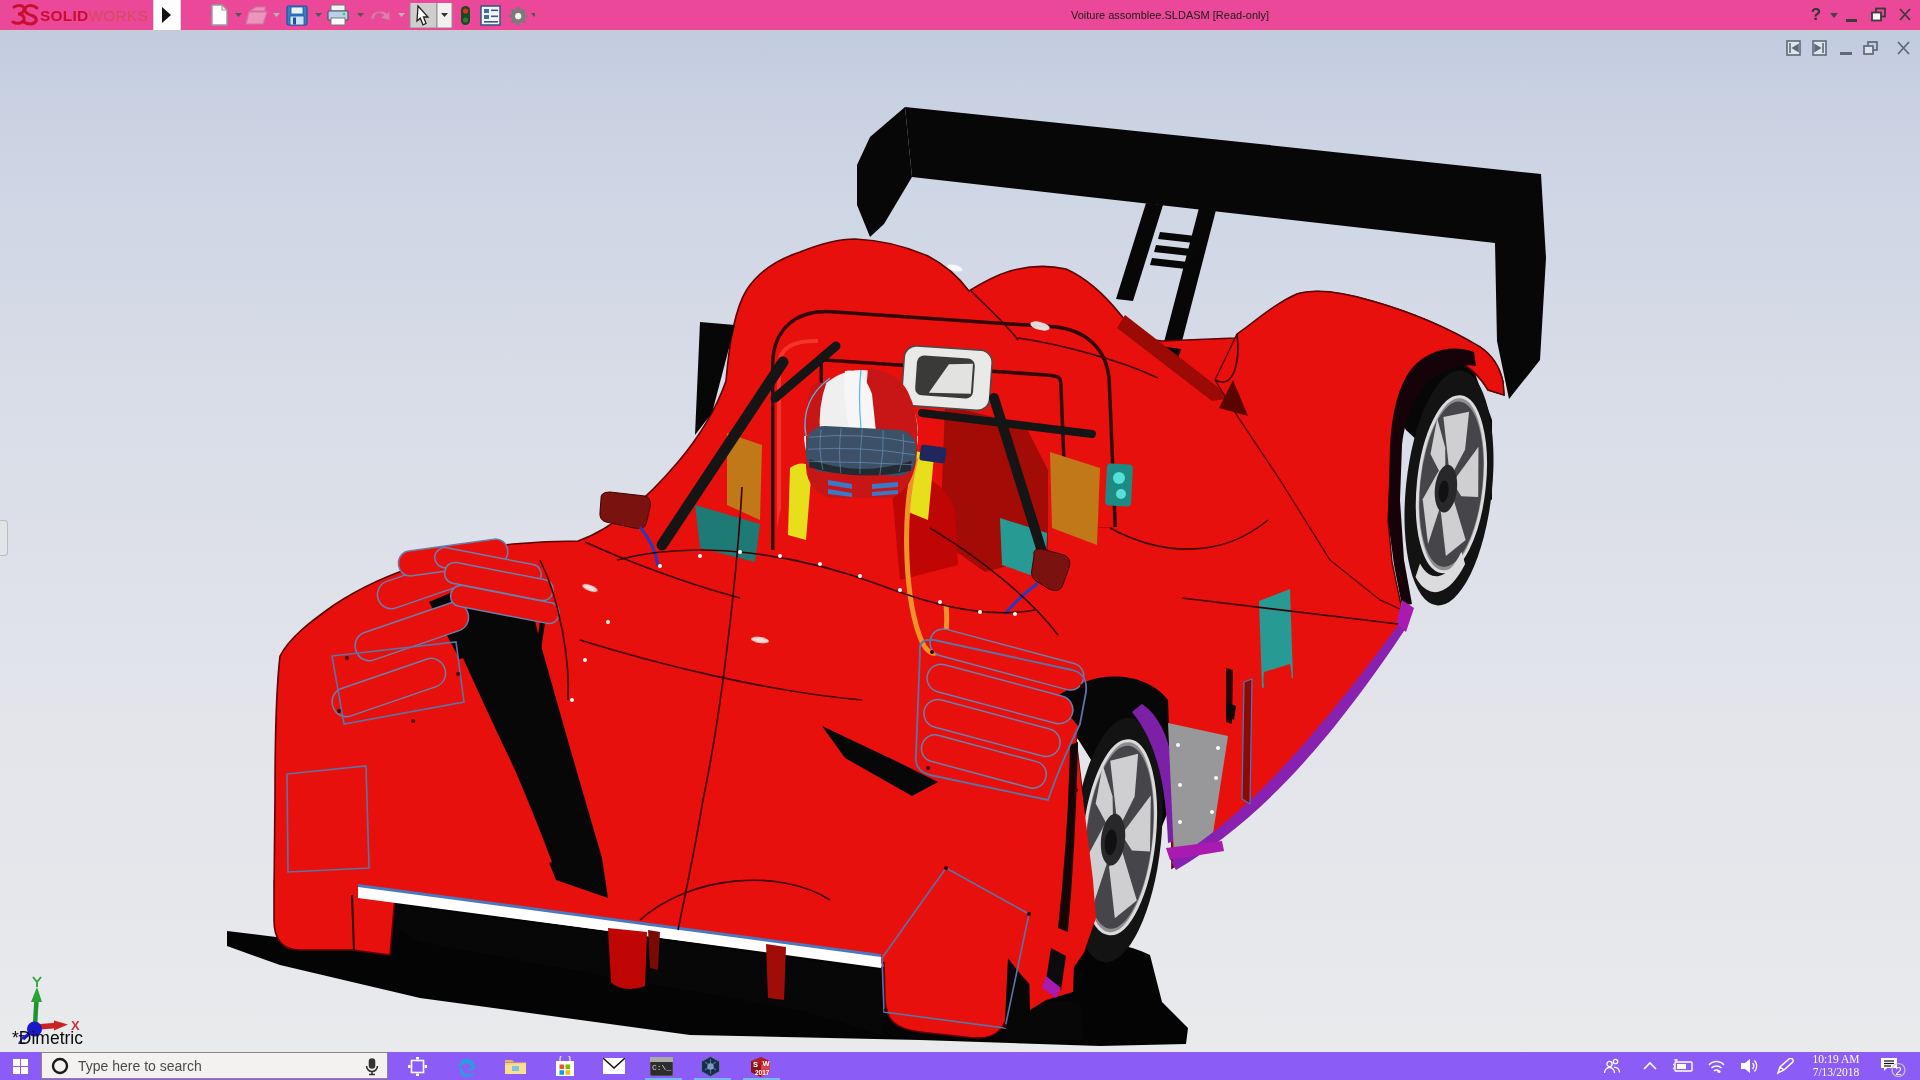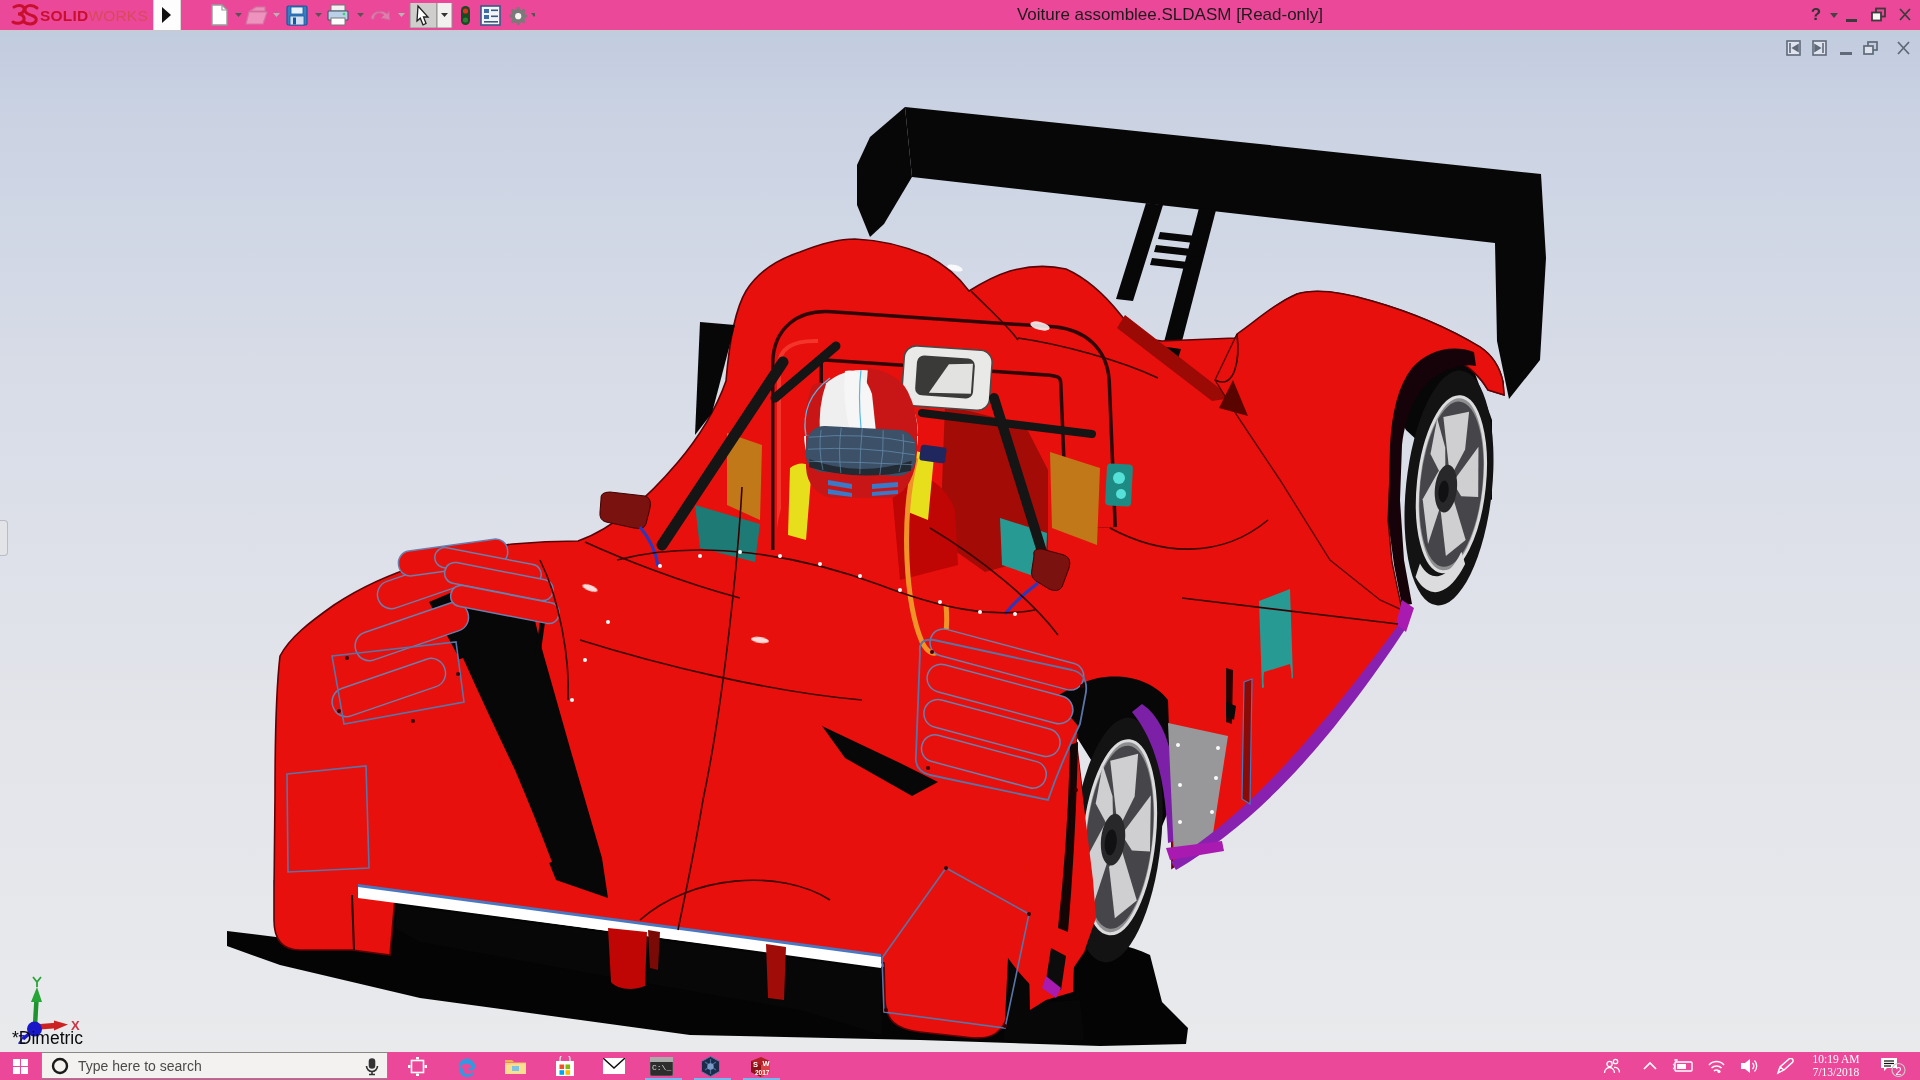--- a/index.html
+++ b/index.html
@@ -1,19 +1,19 @@
 <!DOCTYPE html>
 <html><head>
 <meta charset="utf-8">
 <style>
   html,body{margin:0;padding:0;width:1920px;height:1080px;overflow:hidden;background:#e8e9ec;font-family:"Liberation Sans",sans-serif;}
   .abs{position:absolute;}
   #titlebar{position:absolute;left:0;top:0;width:1920px;height:30px;background:#ec4899;border-bottom:1px solid #cbcac8;}
   #viewport{position:absolute;left:0;top:31px;width:1920px;height:1021px;background:linear-gradient(180deg,#c2ccdf 0%,#cbd3e3 9%,#d7dce7 33%,#e1e3ea 60%,#e9eaec 100%);}
-  #taskbar{position:absolute;left:0;top:1052px;width:1920px;height:28px;background:#ec4899;}
+  #taskbar{position:absolute;left:0;top:1052px;width:1920px;height:28px;background:#8b5cf6;}
   #searchbox{position:absolute;left:41px;top:0px;width:347px;height:27px;background:#f3f2f1;border:1px solid #8a8886;box-sizing:border-box;}
   .tray{color:#fff;}
 </style>
 </head>
 <body>
 <div id="titlebar">
 
   <svg class="abs" style="left:10px;top:1px" width="145" height="28" viewBox="0 0 145 28">
     <g fill="none" stroke="#c8102e" stroke-width="3" stroke-linecap="round">
       <path d="M4,6 C10,3 15,5 14,9 C13,12 10,13 8,13 C11,13 15,15 14,19 C12,23 6,23 3,21"></path>
@@ -80,21 +80,21 @@
         <rect x="286" y="12.5" width="7" height="1.6" fill="#345a86"></rect>
         <rect x="279" y="18" width="14" height="1.6" fill="#345a86"></rect>
       </g>
 
     <g fill="#7a7a78">
         <path d="M312 4 l2.4 0 l0.5 2.2 a6.5 6.5 0 0 1 2 0.8 l1.9-1.2 l1.7 1.7 l-1.2 1.9 a6.5 6.5 0 0 1 0.8 2 l2.2 0.5 l0 2.4 l-2.2 0.5 a6.5 6.5 0 0 1-0.8 2 l1.2 1.9 l-1.7 1.7 l-1.9-1.2 a6.5 6.5 0 0 1-2 0.8 l-0.5 2.2 l-2.4 0 l-0.5-2.2 a6.5 6.5 0 0 1-2-0.8 l-1.9 1.2 l-1.7-1.7 l1.2-1.9 a6.5 6.5 0 0 1-0.8-2 l-2.2-0.5 l0-2.4 l2.2-0.5 a6.5 6.5 0 0 1 0.8-2 l-1.2-1.9 l1.7-1.7 l1.9 1.2 a6.5 6.5 0 0 1 2-0.8 Z"></path>
         <circle cx="313.2" cy="13.2" r="3.1" fill="#f7f6f5"></circle>
       </g>
     <path d="M326,10 l6,0 l-3,4 Z" fill="#555"></path>
   </svg>
-  <div class="abs" style="left:900px;top:0;width:540px;height:30px;line-height:30px;text-align:center;font-size:17px;color:#1b1b1b;">Voiture assomblee.SLDASM [Read-only]</div>
+  <div class="abs" style="left:900px;top:0;width:540px;height:30px;line-height:30px;text-align:center;font-size:11px;color:#1b1b1b;">Voiture assomblee.SLDASM [Read-only]</div>
 
   <div class="abs" style="left:1806px;top:2px;width:20px;height:26px;font-size:17px;font-weight:bold;color:#333;text-align:center;line-height:26px;">?</div>
   <svg class="abs" style="left:1829px;top:12px" width="10" height="8">
       <path d="M1,1 L9,1 L5,6 Z" fill="#444"></path>
     </svg>
   <svg class="abs" style="left:1846px;top:6px" width="70" height="20" viewBox="0 0 70 20">
     <rect x="0" y="13" width="11" height="3" fill="#3b3b3b"></rect>
     <g fill="none" stroke="#3b3b3b" stroke-width="1.8">
         <rect x="30" y="2.5" width="9" height="8"></rect>
         <rect x="26" y="6.5" width="9" height="8" fill="#f7f6f5"></rect>

